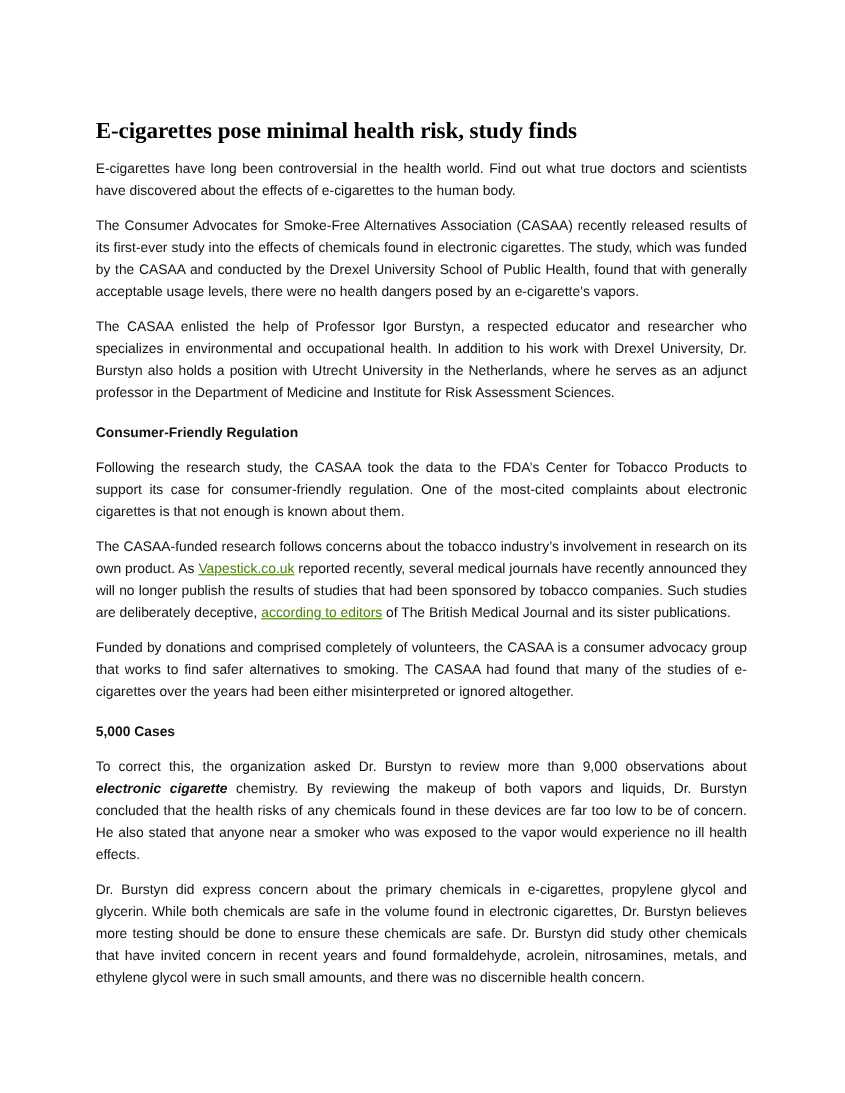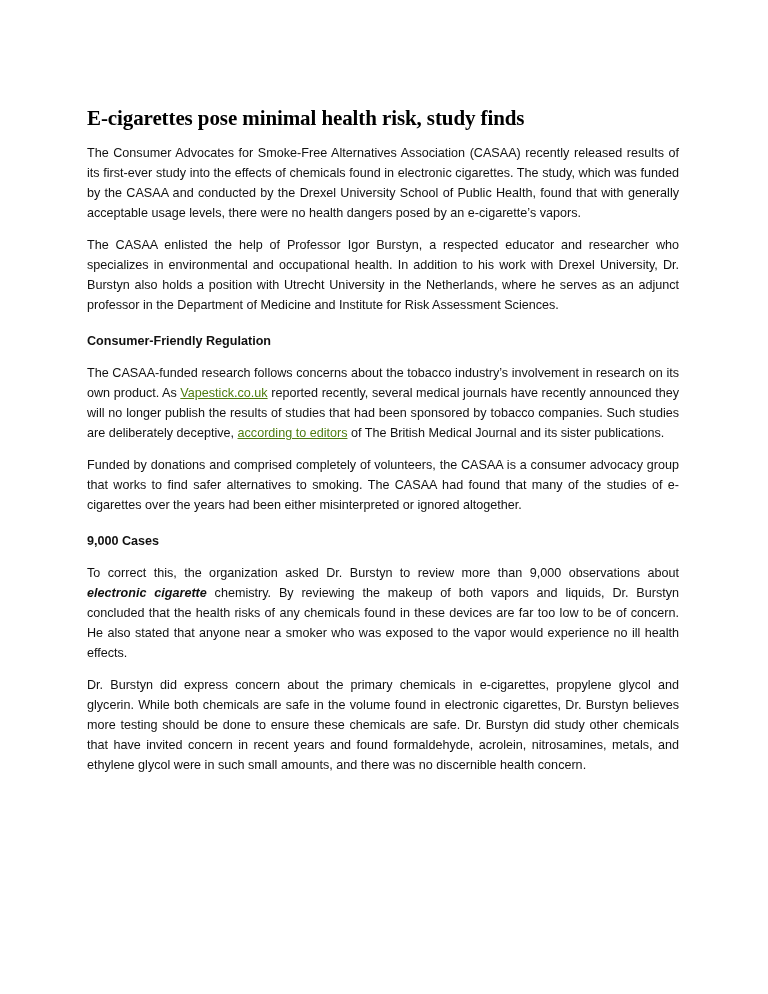--- a/index.html
+++ b/index.html
@@ -53,30 +53,32 @@
     }
     .em {
     }
   </style>
 </head>
 <body>
 
 <div class="page">
   <h1 class="title">E-cigarettes pose minimal health risk, study finds</h1>
 
+  <p>E-cigarettes have long been controversial in the health world. Find out what true doctors and scientists have discovered about the effects of e-cigarettes to the human body.</p>
 
   <p>The Consumer Advocates for Smoke-Free Alternatives Association (CASAA) recently released results of its first-ever study into the effects of chemicals found in electronic cigarettes. The study, which was funded by the CASAA and conducted by the Drexel University School of Public Health, found that with generally acceptable usage levels, there were no health dangers posed by an e-cigarette’s vapors.</p>
 
   <p>The CASAA enlisted the help of Professor Igor Burstyn, a respected educator and researcher who specializes in environmental and occupational health. In addition to his work with Drexel University, Dr. Burstyn also holds a position with Utrecht University in the Netherlands, where he serves as an adjunct professor in the Department of Medicine and Institute for Risk Assessment Sciences.</p>
 
   <h2 class="sub">Consumer-Friendly Regulation</h2>
 
+  <p>Following the research study, the CASAA took the data to the FDA’s Center for Tobacco Products to support its case for consumer-friendly regulation. One of the most-cited complaints about electronic cigarettes is that not enough is known about them.</p>
 
   <p><span>The CASAA-funded research follows concerns about the tobacco industry’s involvement in research on its own product. As </span><a class="link" href="#">Vapestick.co.uk</a><span> reported recently, several medical journals have recently announced they will no longer publish the results of studies that had been sponsored by tobacco companies. Such studies are deliberately deceptive, </span><a class="link" href="#">according to editors</a><span> of The British Medical Journal and its sister publications.</span></p>
 
   <p>Funded by donations and comprised completely of volunteers, the CASAA is a consumer advocacy group that works to find safer alternatives to smoking. The CASAA had found that many of the studies of e-cigarettes over the years had been either misinterpreted or ignored altogether.</p>
 
-  <h2 class="sub">9,000 Cases</h2>
+  <h2 class="sub">5,000 Cases</h2>
 
   <p><span>To correct this, the organization asked Dr. Burstyn to review more than 9,000 observations about </span><span class="em-bold">electronic cigarette</span><span> chemistry. By reviewing the makeup of both vapors and liquids, Dr. Burstyn concluded that the health risks of any chemicals found in these devices are far too low to be of concern. He also stated that anyone near a smoker who was exposed to the vapor would experience no ill health effects.</span></p>
 
   <p><span>Dr. Burstyn did express concern about the primary chemicals in e-cigarettes, propylene glycol and glycerin. While both chemicals are safe in the volume found in </span><span class="em">electronic cigarettes</span><span>, Dr. Burstyn believes more testing should be done to ensure these chemicals are safe. Dr. Burstyn did study other chemicals that have invited concern in recent years and found formaldehyde, acrolein, nitrosamines, metals, and ethylene glycol were in such small amounts, and there was no discernible health concern.</span></p>
 </div>
 
 </body></html>

